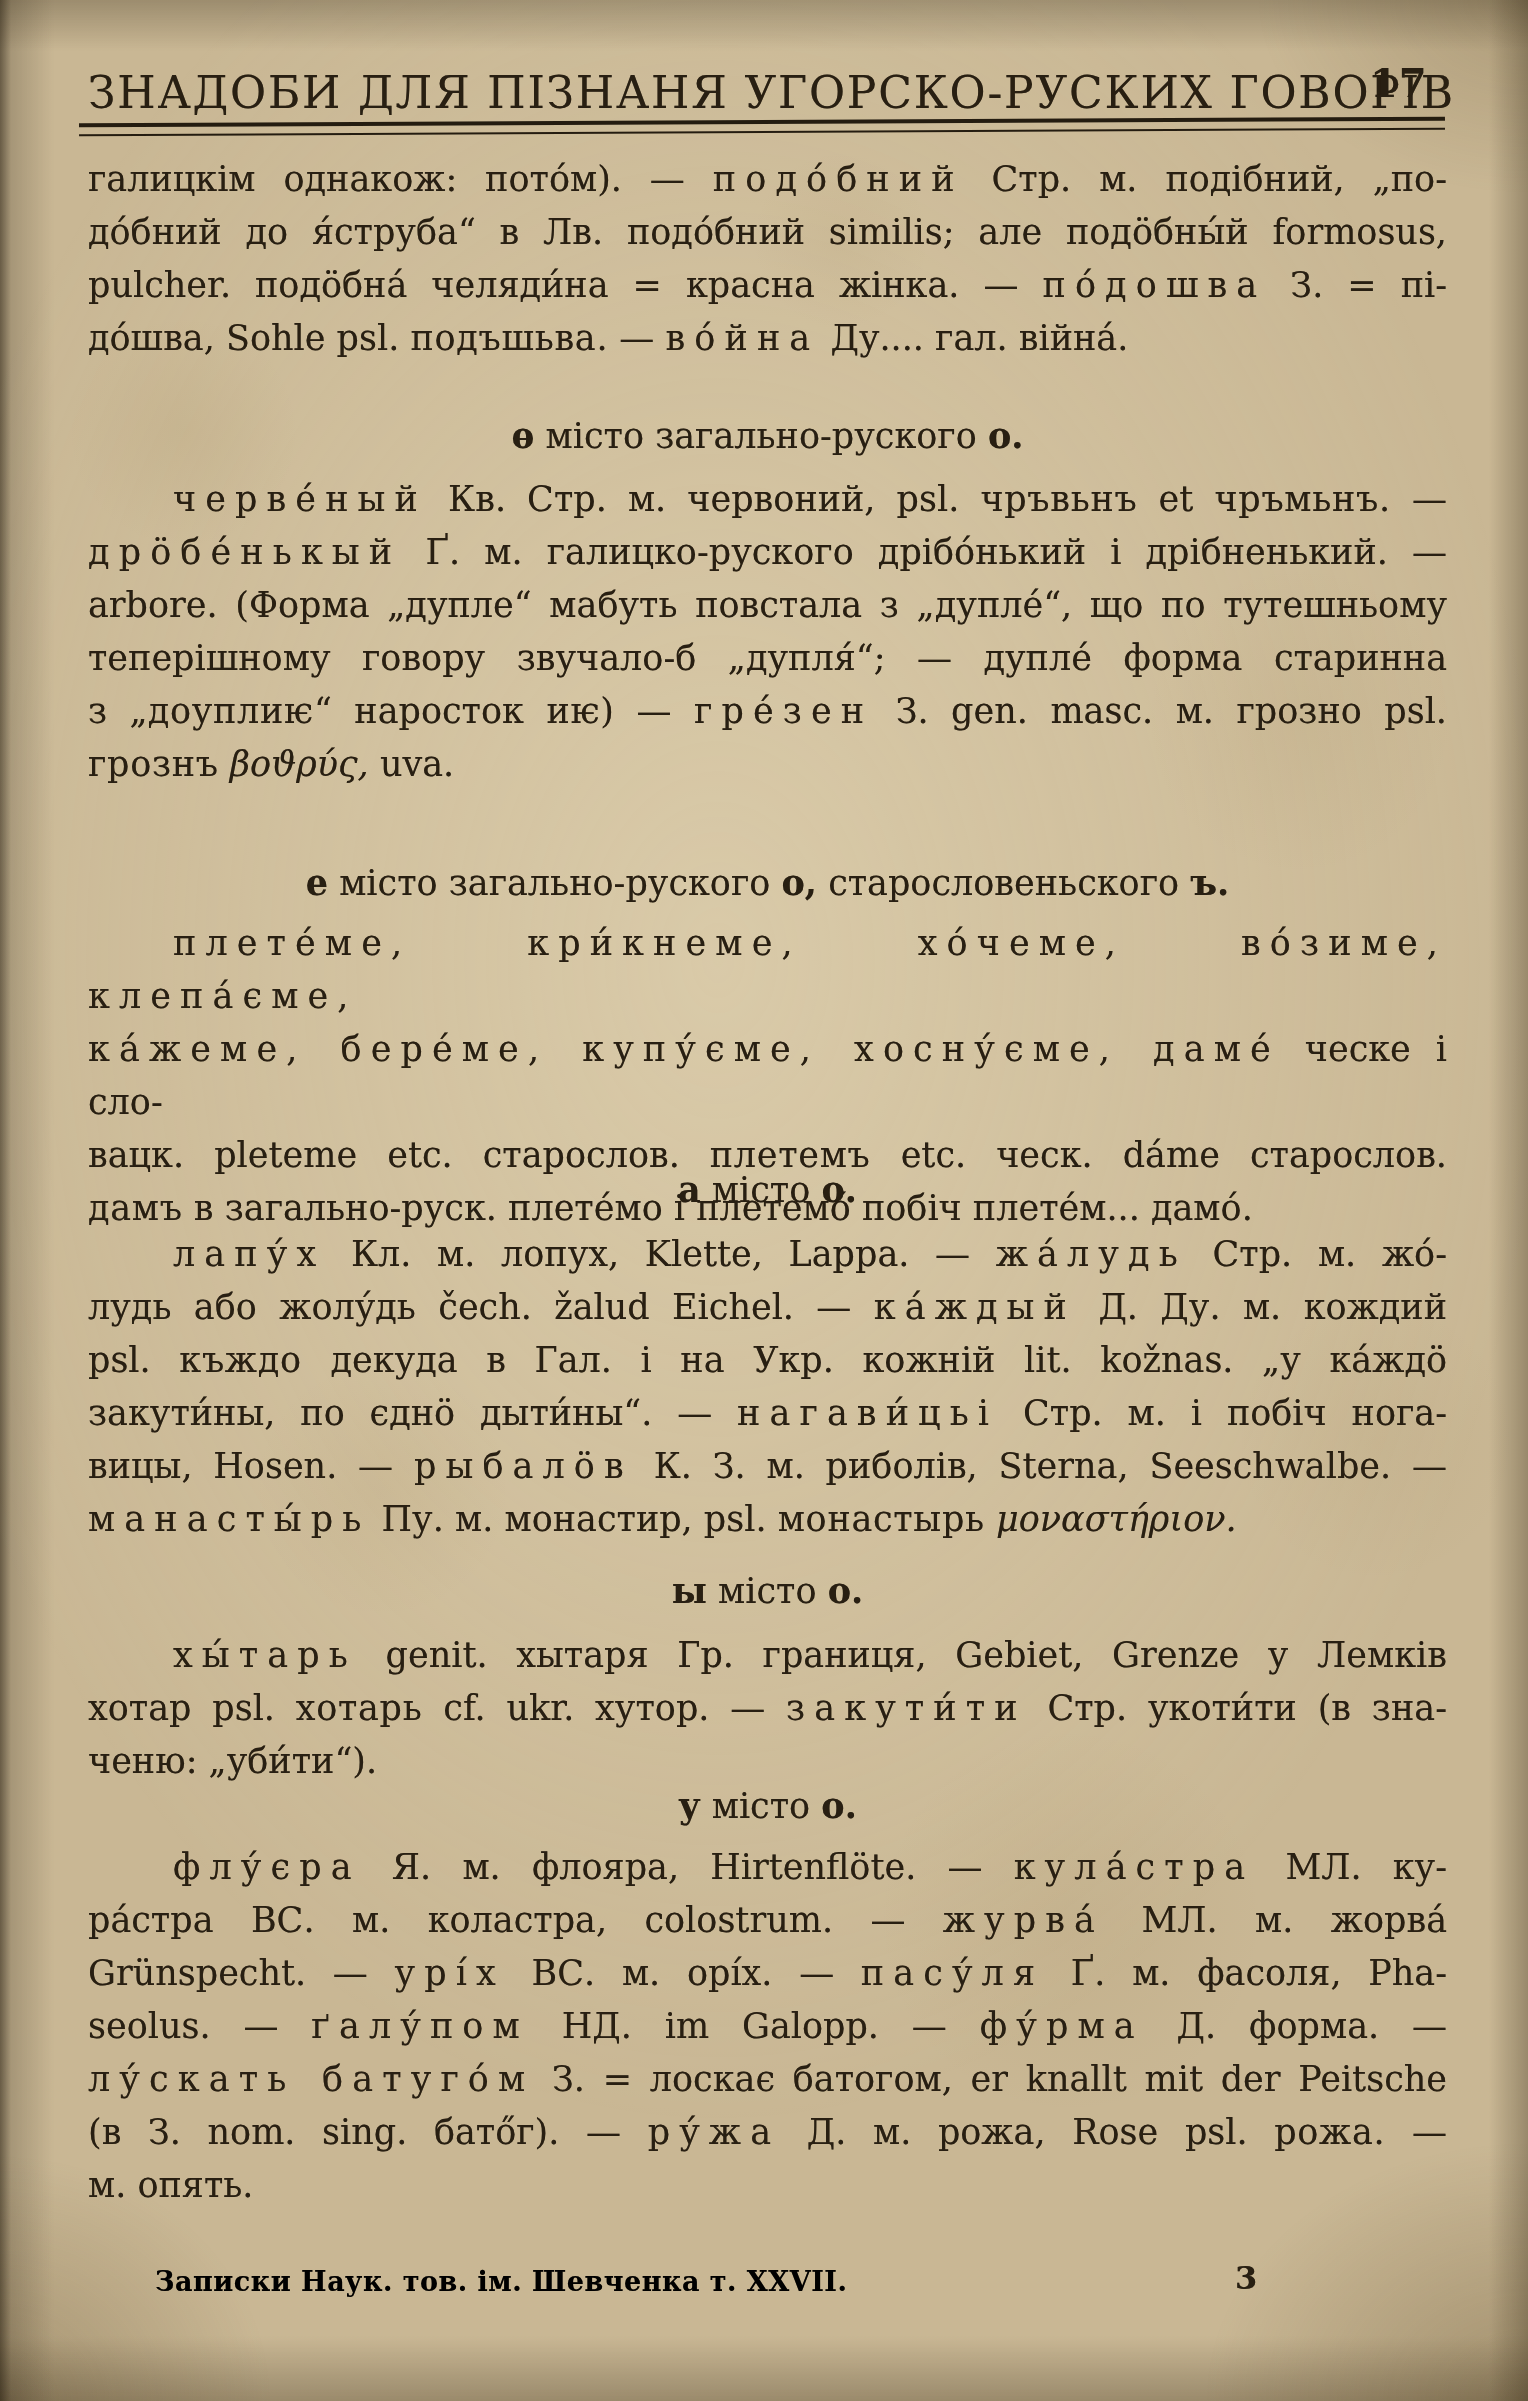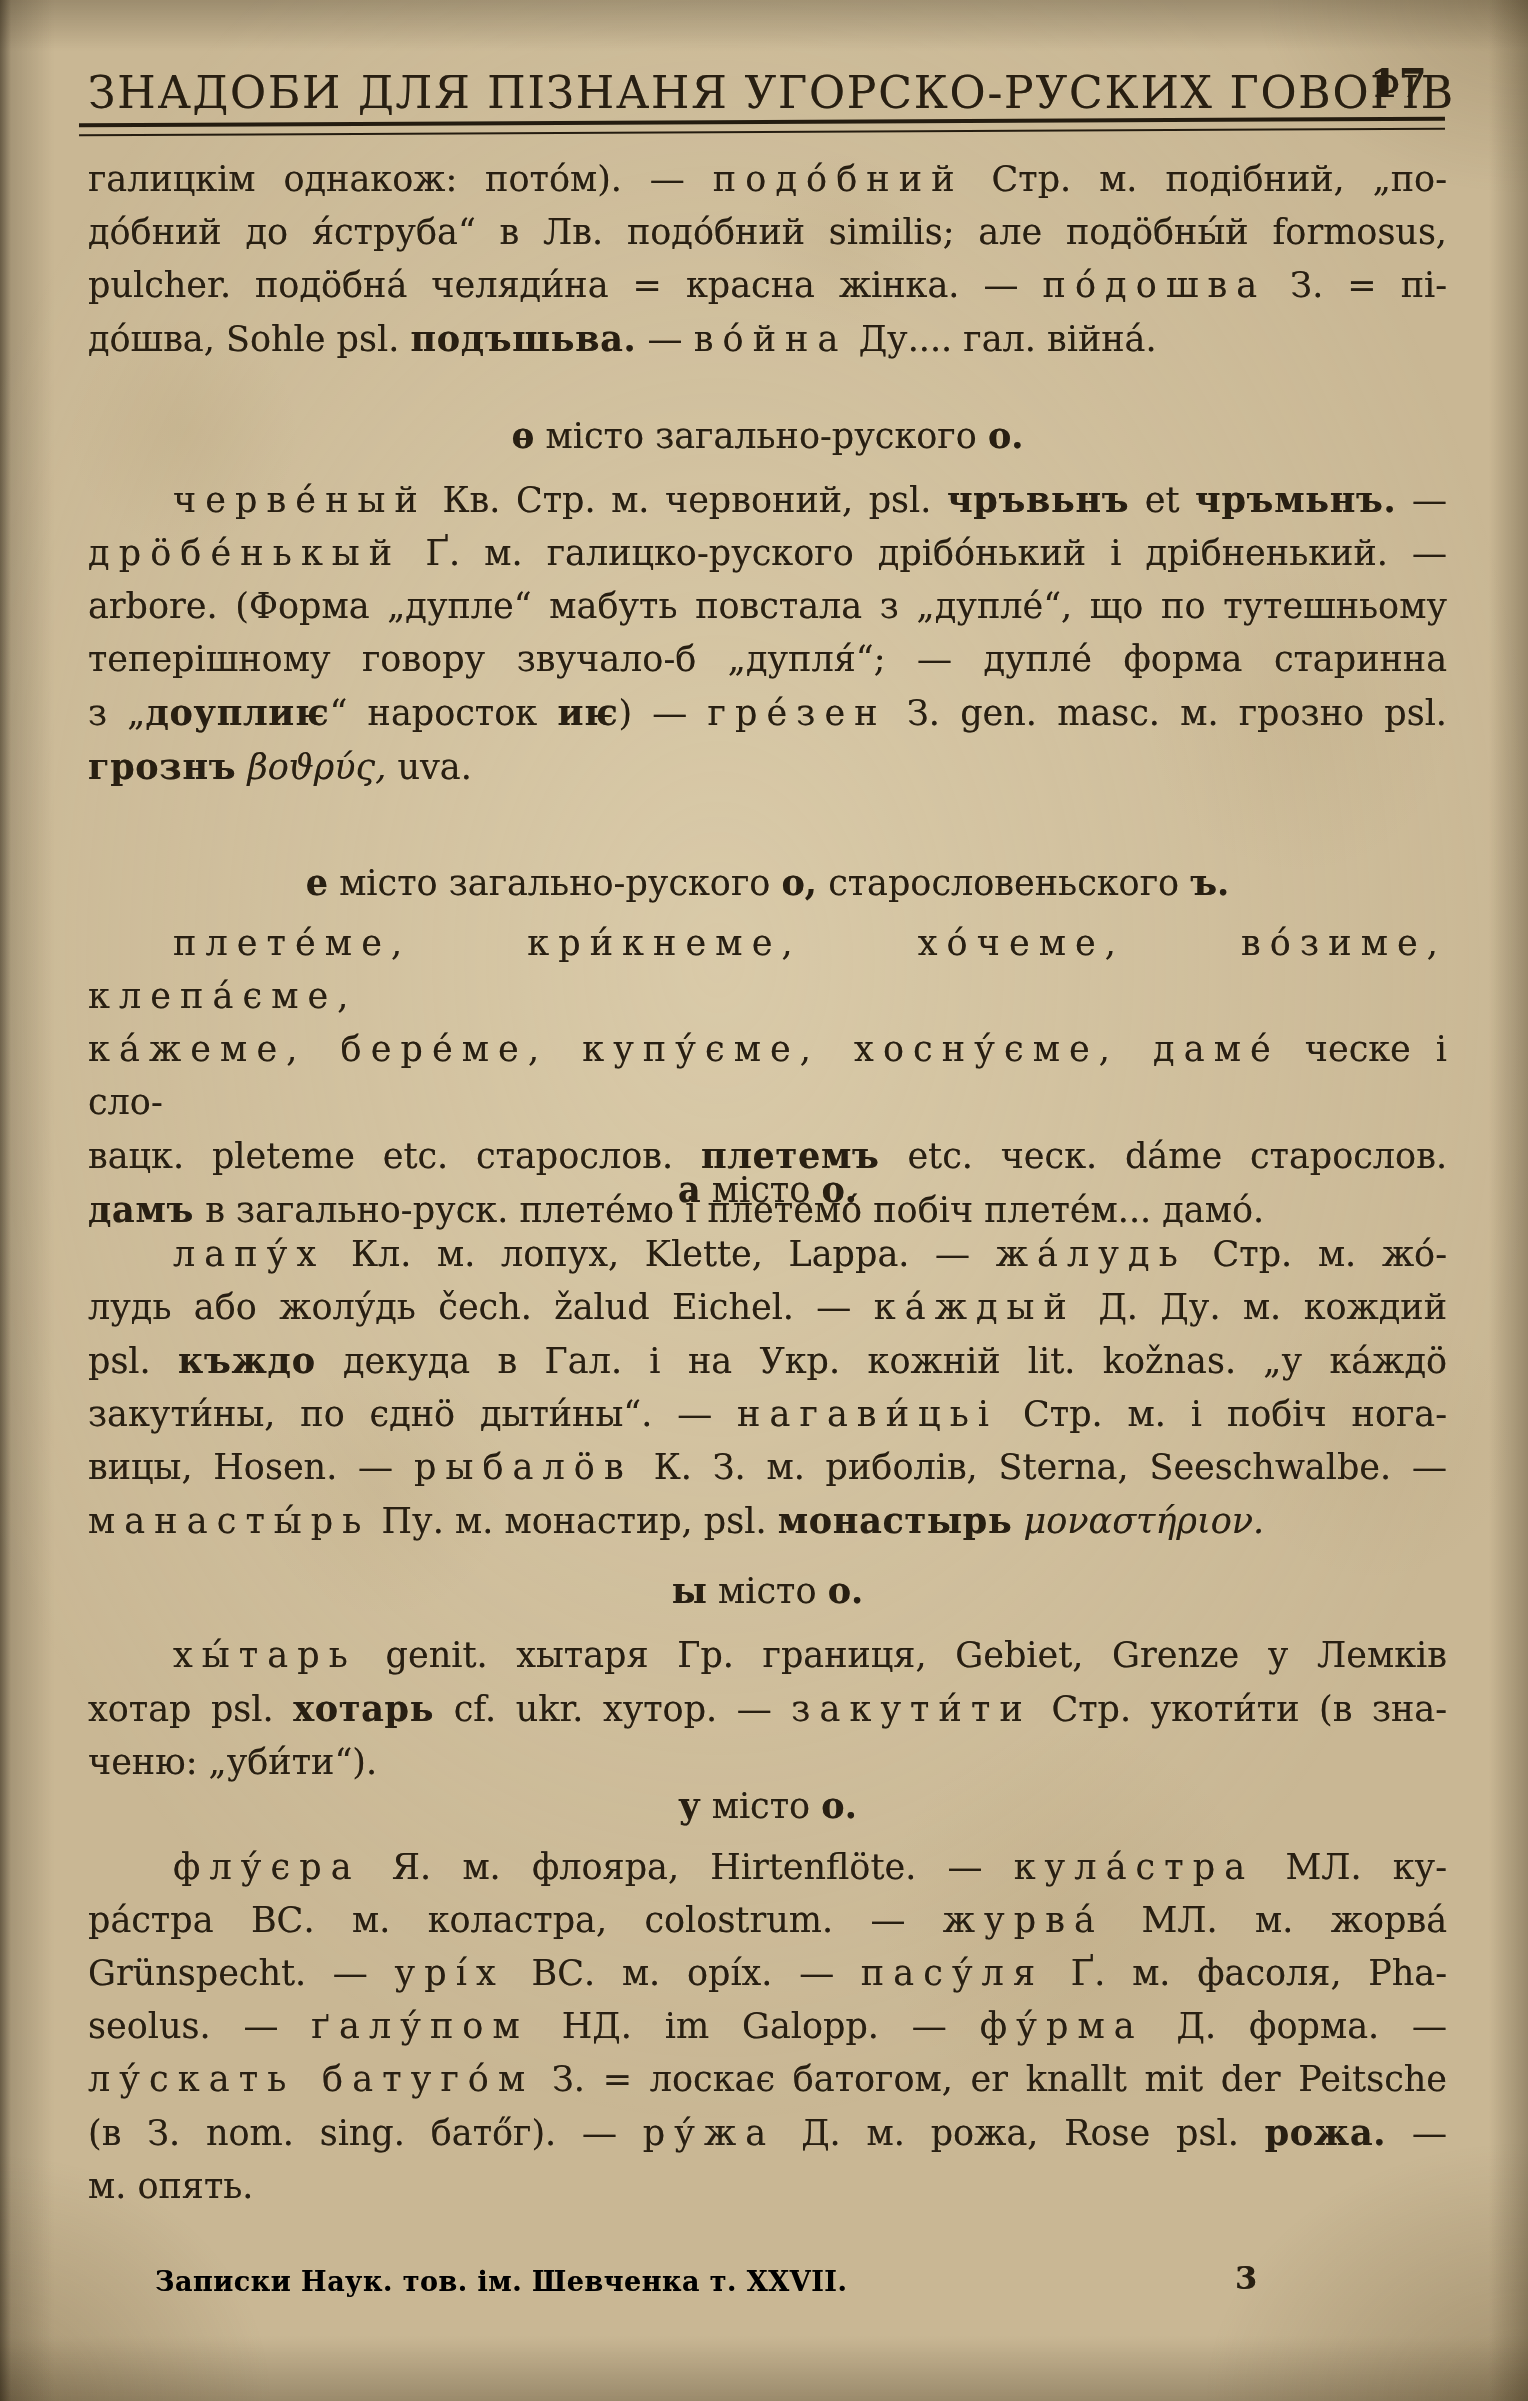--- a/index.html
+++ b/index.html
@@ -49,21 +49,21 @@
   #text-block { position: absolute; left: 88px; top: 0; width: 1359px; font-size: 35px; line-height: 53px; }
   .para, .heading { position: absolute; left: 0; width: 100%; }
   .line { width: 100%; }
   .jl { text-align: justify; text-align-last: justify; }
   .ll { text-align: left; }
   .ind { text-indent: 85px; }
   .heading .line { text-align: center; }
 
   .s-n  { }
   .s-sp { letter-spacing: 0.26em; }
-  .s-psl { font-weight: 700; letter-spacing: 0.02em; font-family: "DejaVu Serif", "DejaVu Sans", serif; }
+  .s-psl { font-weight: 400; letter-spacing: 0.02em; font-family: "DejaVu Serif", "DejaVu Sans", serif; }
   .s-grk { font-style: italic; }
   .s-hb { font-weight: 700; }
 
   .ftr-imprint {
     position: absolute; top: 2266px; left: 155px;
     font-size: 27px; font-weight: 600; letter-spacing: 0.5px; color: #000000;
   }
   .ftr-sig {
     position: absolute; top: 2259px; left: 1235px;
     font-size: 32px; font-weight: 600;

